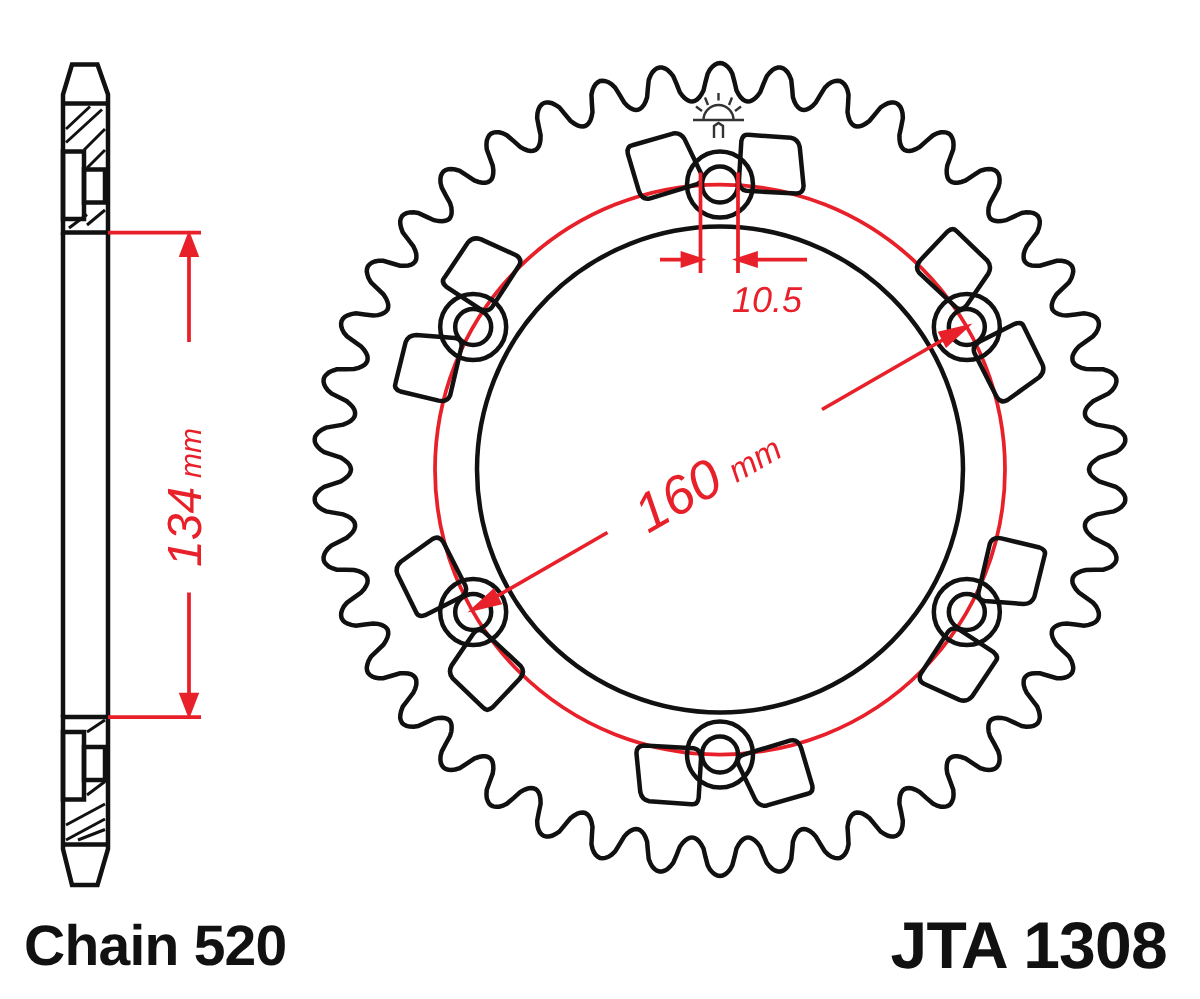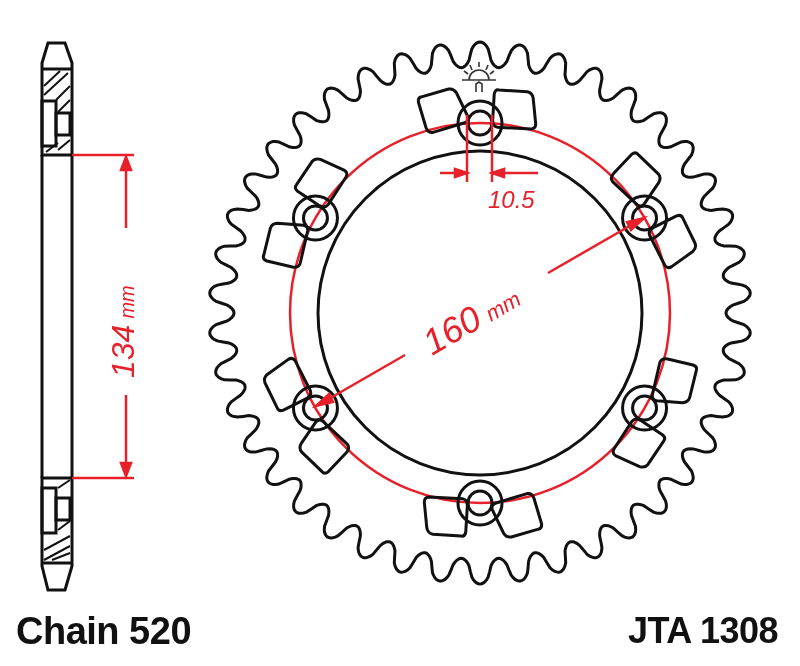--- a/index.html
+++ b/index.html
@@ -1,20 +1,20 @@
 <!DOCTYPE html>
 <html><head>
 <meta charset="utf-8">
 <style>
   html, body { margin: 0; padding: 0; background: #ffffff; }
   body { width: 800px; height: 666px; position: relative; overflow: hidden; font-family: "Liberation Sans", sans-serif; }
   #drawing { position: absolute; left: 0; top: 0; width: 800px; height: 666px; }
   .label-bottom { position: absolute; top: 606px; font-family: "Liberation Sans", sans-serif; font-weight: bold; color: #111111; font-size: 38px; line-height: 50px; letter-spacing: -0.5px; }
   #chain-label { left: 16px; }
-  #part-label { right: 22px; font-size: 36px; }
+  #part-label { right: 22px; font-size: 44px; }
   .dim-text { fill: #e8202a; font-family: "Liberation Sans", sans-serif; font-style: italic; }
 </style>
 </head>
 <body>
 
 <svg id="drawing" viewBox="0 0 800 666" xmlns="http://www.w3.org/2000/svg">
 
   <g fill="none" stroke="#111" stroke-width="3">
 
     <path d="M 48 43 L 65 43 L 72 63 L 72 155 L 42 155 L 42 63 Z"></path>

